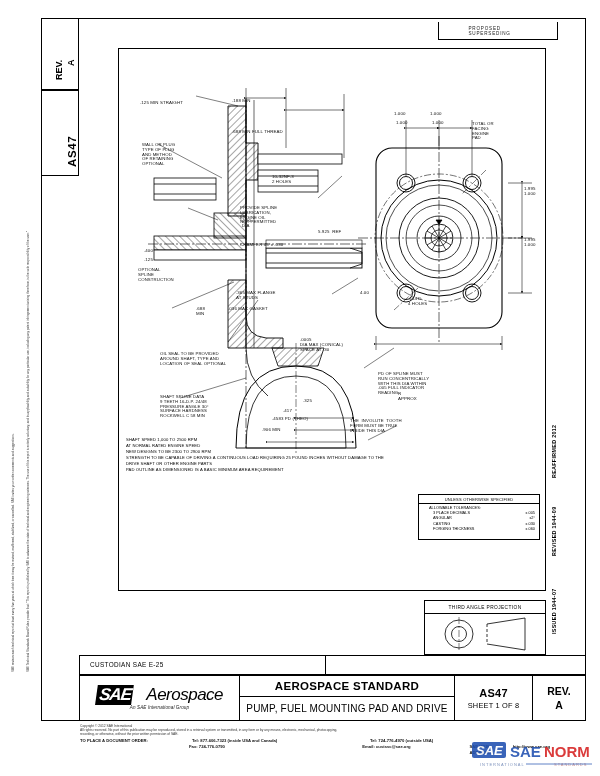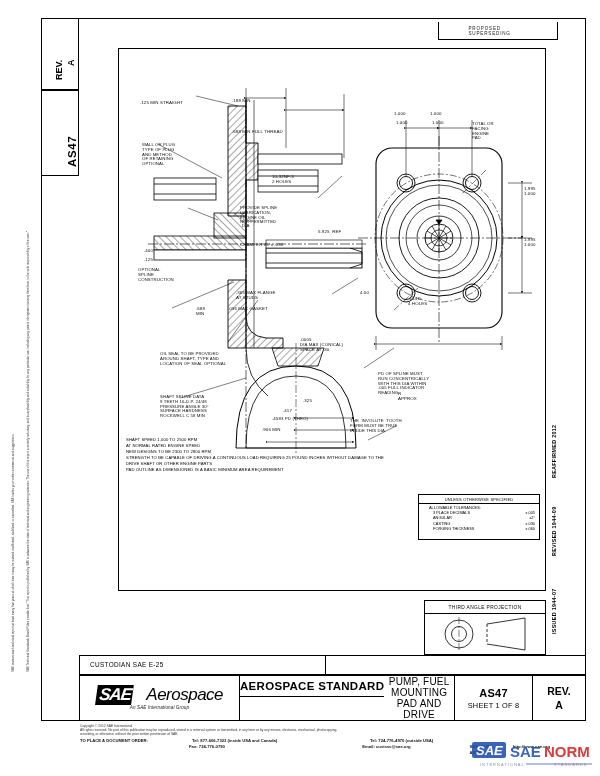--- a/index.html
+++ b/index.html
@@ -109,21 +109,21 @@
     width: 507px; height: 46px;
     border: 1.3px solid #000;
     display: flex;
   }
   .tb-logo {
     width: 160px; border-right: 1.3px solid #000;
     position: relative;
   }
   .tb-mid {
     flex: 1; border-right: 1.3px solid #000;
-    display: flex;  text-align: center;
+    display: flex; flex-direction: column; text-align: center;
   }
   .tb-mid-top {
     height: 21px; border-bottom: 1.3px solid #000;
     display: flex; align-items: center; justify-content: center;
   }
   .tb-mid-top span {
     font-size: 11.5px; font-weight: bold; letter-spacing: 0.3px;
   }
   .tb-mid-bot {
     flex: 1; display: flex; align-items: center; justify-content: center;

